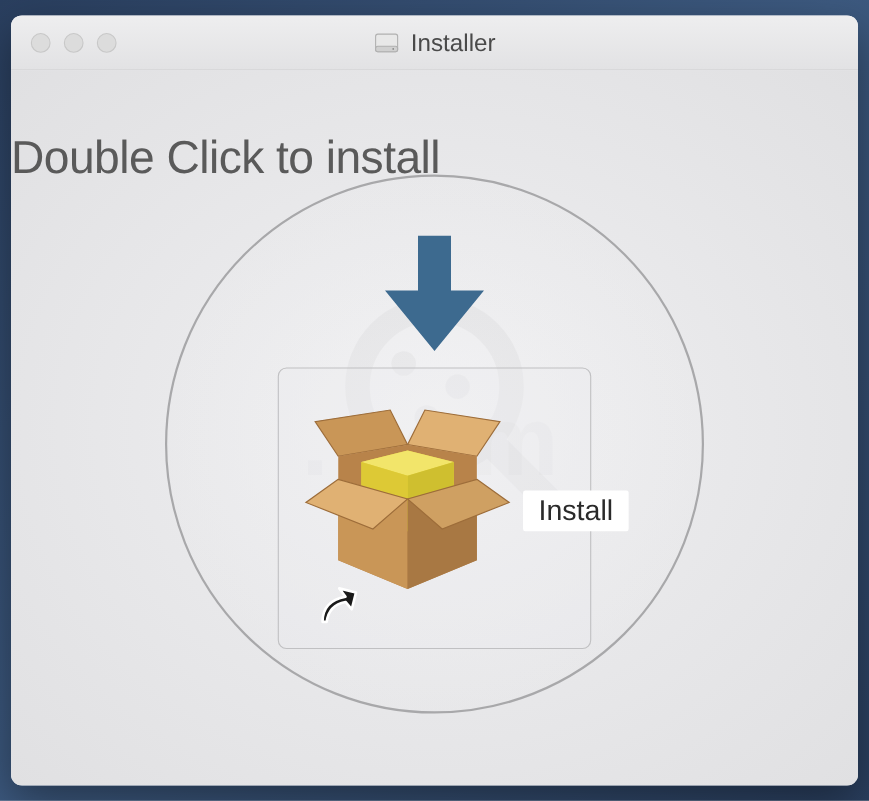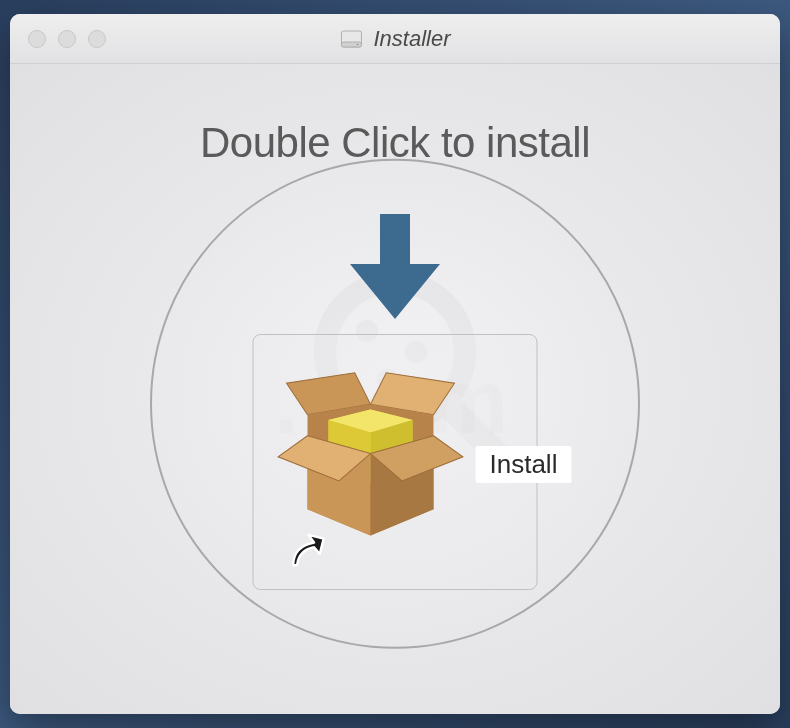--- a/index.html
+++ b/index.html
@@ -30,21 +30,20 @@
     }
     
     .titlebar {
       height: 50px;
       background: linear-gradient(180deg, #eeeeef 0%, #e2e2e4 100%);
       border-bottom: 1px solid #d0d0d2;
       display: flex;
       align-items: center;
       padding: 0 18px;
       position: relative;
-      font-style: italic;
     }
     
     .traffic-lights {
       display: flex;
       gap: 12px;
       position: absolute;
       left: 18px;
     }
     
     .traffic-light {
@@ -73,21 +72,20 @@
       font-size: 22px;
       color: #4a4a4a;
       font-weight: 400;
     }
     
     .content {
       height: calc(100% - 50px);
       position: relative;
       display: flex;
       flex-direction: column;
-      align-items: center;
       background: radial-gradient(ellipse at center, #f0f0f2 0%, #e0e0e2 100%);
     }
     
     .watermark {
       position: absolute;
       top: 50%;
       left: 50%;
       transform: translate(-50%, -50%);
       opacity: 0.08;
       pointer-events: none;

